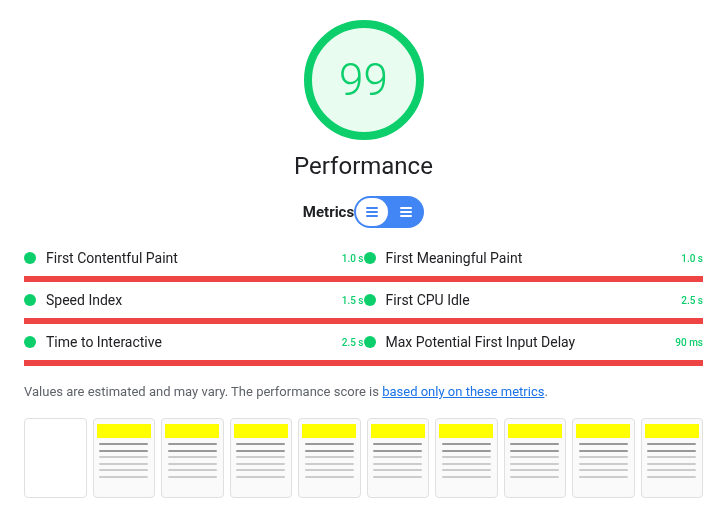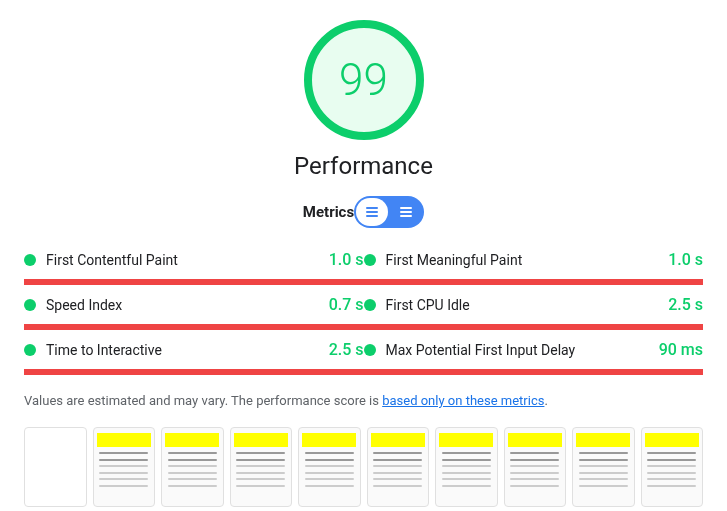--- a/index.html
+++ b/index.html
@@ -110,21 +110,21 @@
       flex-shrink: 0;
     }
 
     .metric-name {
       font-size: 14px;
       color: #202124;
       flex: 1;
     }
 
     .metric-value {
-      font-size: 16px;
+      font-size: 10px;
       color: #0cce6b;
       font-weight: 500;
       min-width: 50px;
       text-align: right;
     }
 
     .note-text {
       font-size: 13px;
       color: #5f6368;
       margin-bottom: 16px;
@@ -208,21 +208,21 @@
   <div class="left-metrics">
 
   <div class="metric-row">
     <span class="metric-dot" style="background:#0cce6b"></span>
     <span class="metric-name">First Contentful Paint</span>
     <span class="metric-value">1.0 s</span>
   </div>
       <div class="metric-row">
     <span class="metric-dot" style="background:#0cce6b"></span>
     <span class="metric-name">Speed Index</span>
-    <span class="metric-value">0.7 s</span>
+    <span class="metric-value">1.5 s</span>
   </div>
       <div class="metric-row">
     <span class="metric-dot" style="background:#0cce6b"></span>
     <span class="metric-name">Time to Interactive</span>
     <span class="metric-value">2.5 s</span>
   </div>
     </div>
   <div class="right-metrics">
 
   <div class="metric-row">

